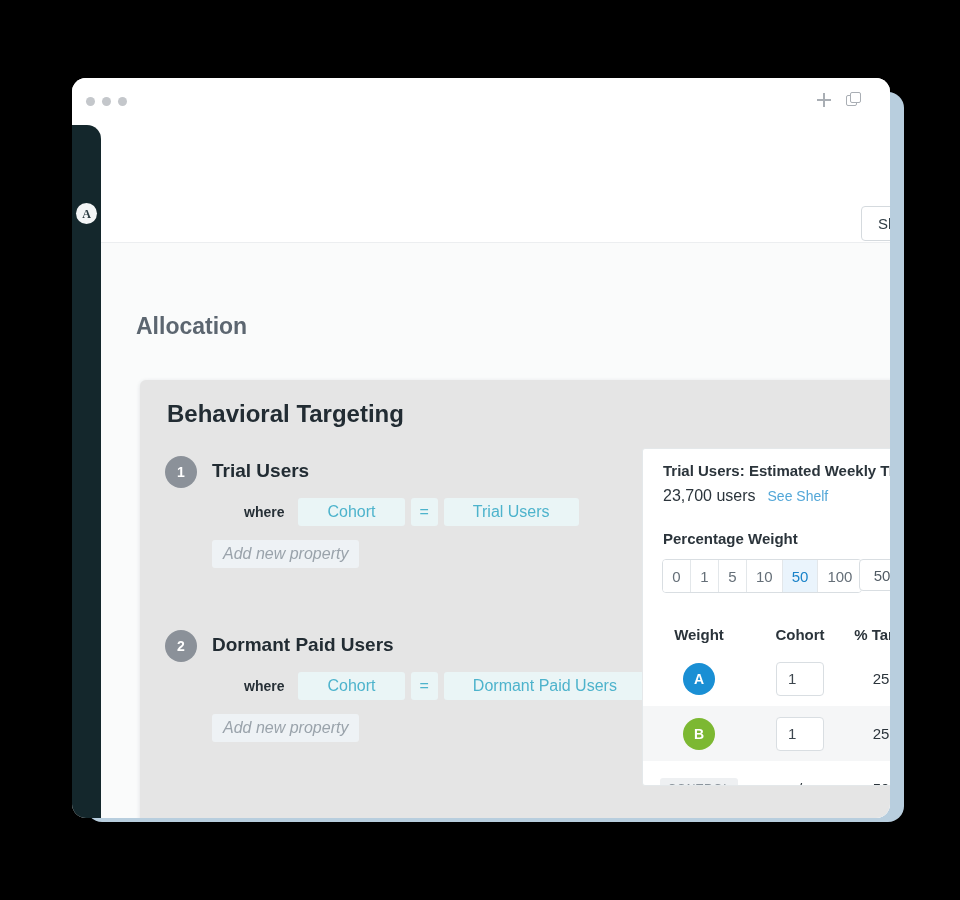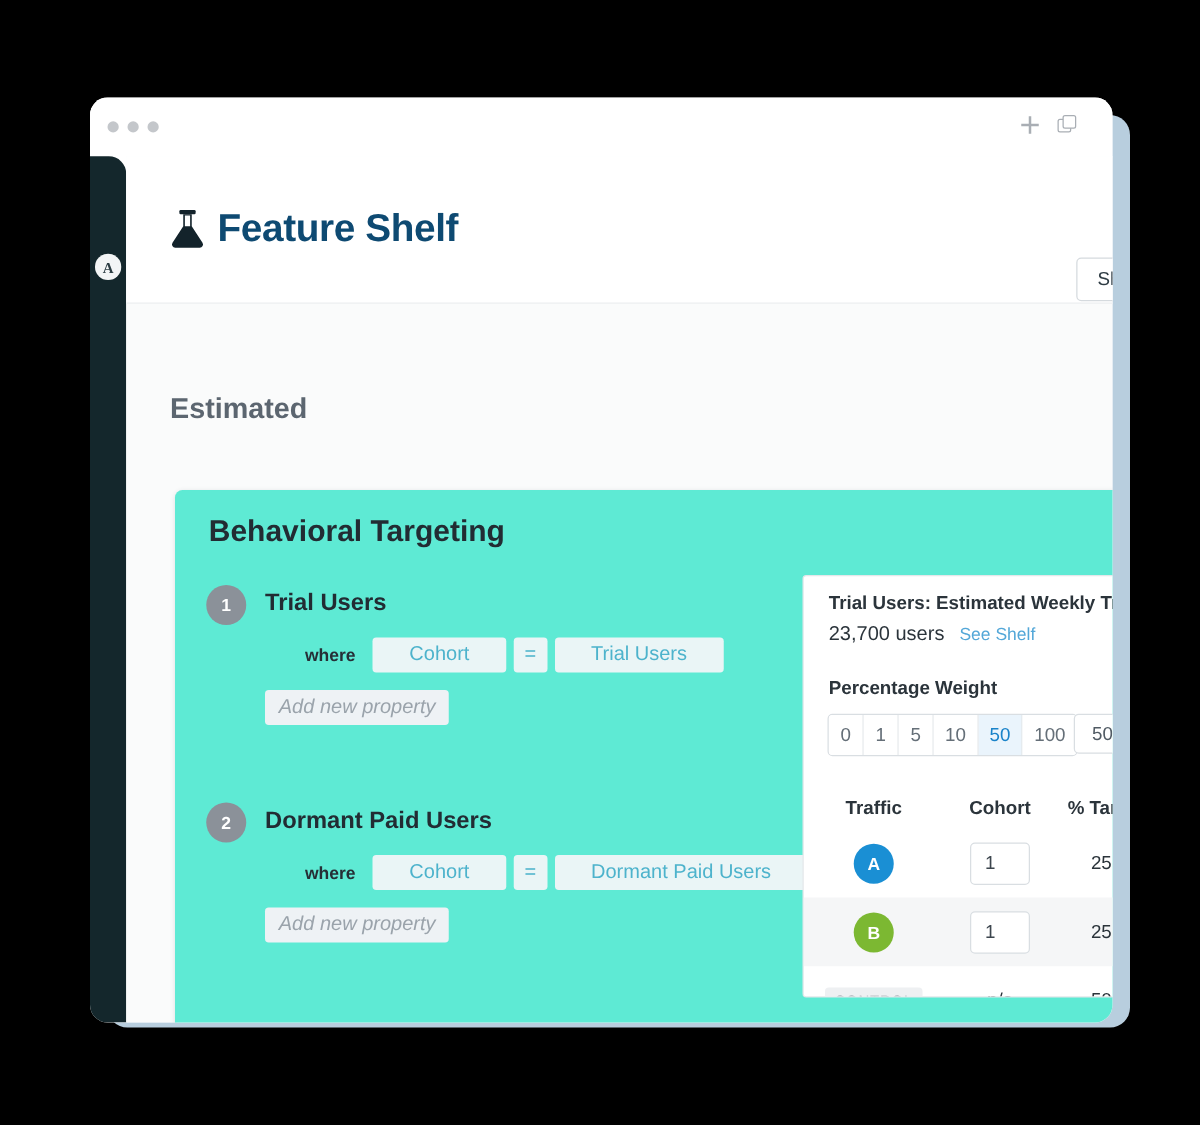--- a/index.html
+++ b/index.html
@@ -201,24 +201,24 @@
     top: 188px;
     font-size: 23px;
     font-weight: 700;
     color: #5c6670;
   }
 
   
   .alloc-card {
     position: absolute;
     left: 39px;
-    top: 267px;
+    top: 255px;
     width: 760px;
     height: 448px;
-    background: #5eead4;
+    background: #e5e5e5;
     border-radius: 6px;
     box-shadow: 0 1px 4px rgba(40,55,70,0.13);
   }
 
   .card-heading {
     position: absolute;
     left: 27px;
     top: 20px;
     font-size: 24px;
     font-weight: 700;
@@ -487,32 +487,24 @@
       </div>
     </div>
 
     <div class="rail">
       <div class="rail-avatar">A</div>
     </div>
 
     <div class="app">
 
       <div class="app-header">
-        <div class="brand">
-          <svg class="flask-icon" width="28" height="31" viewBox="0 0 28 31" aria-hidden="true">
-            <rect x="7.5" y="0" width="13" height="3.4" rx="1" fill="#13232b"></rect>
-            <path d="M10.6 3.4 h6.8 v9.6 L26 26.2 a2.6 2.6 0 0 1 -2.2 4 H4.2 A2.6 2.6 0 0 1 2 26.2 L10.6 13 Z" fill="#13232b"></path>
-            <rect x="11.9" y="4.4" width="4.2" height="8.6" fill="#ffffff"></rect>
-          </svg>
-          <span class="brand-title">Feature Shelf</span>
-        </div>
         <div class="share-button">Share</div>
       </div>
 
-      <div class="section-title">Estimated</div>
+      <div class="section-title">Allocation</div>
 
       <div class="alloc-card">
 
         <div class="card-heading">Behavioral Targeting</div>
 
         <div class="rule rule-1">
           <div class="rule-badge">1</div>
           <div class="rule-name">Trial Users</div>
           <div class="rule-cond">
             <span class="cond-where">where</span>
@@ -552,21 +544,21 @@
               <div class="seg">5</div>
               <div class="seg">10</div>
               <div class="seg active">50</div>
               <div class="seg">100</div>
             </div>
 
             <div class="pct-input">50</div>
 
             <div class="vtable">
               <div class="vrow header">
-                <div class="vhead c1">Traffic</div>
+                <div class="vhead c1">Weight</div>
                 <div class="vhead">Cohort</div>
                 <div class="vhead">% Targeted</div>
               </div>
 
               <div class="vrow">
                 <div class="variant-cell">
                   <div class="variant-dot" style="background:#1a8fd4">A</div>
                 </div>
                 <div class="weight-cell">
                   <div class="weight-input">1</div>

